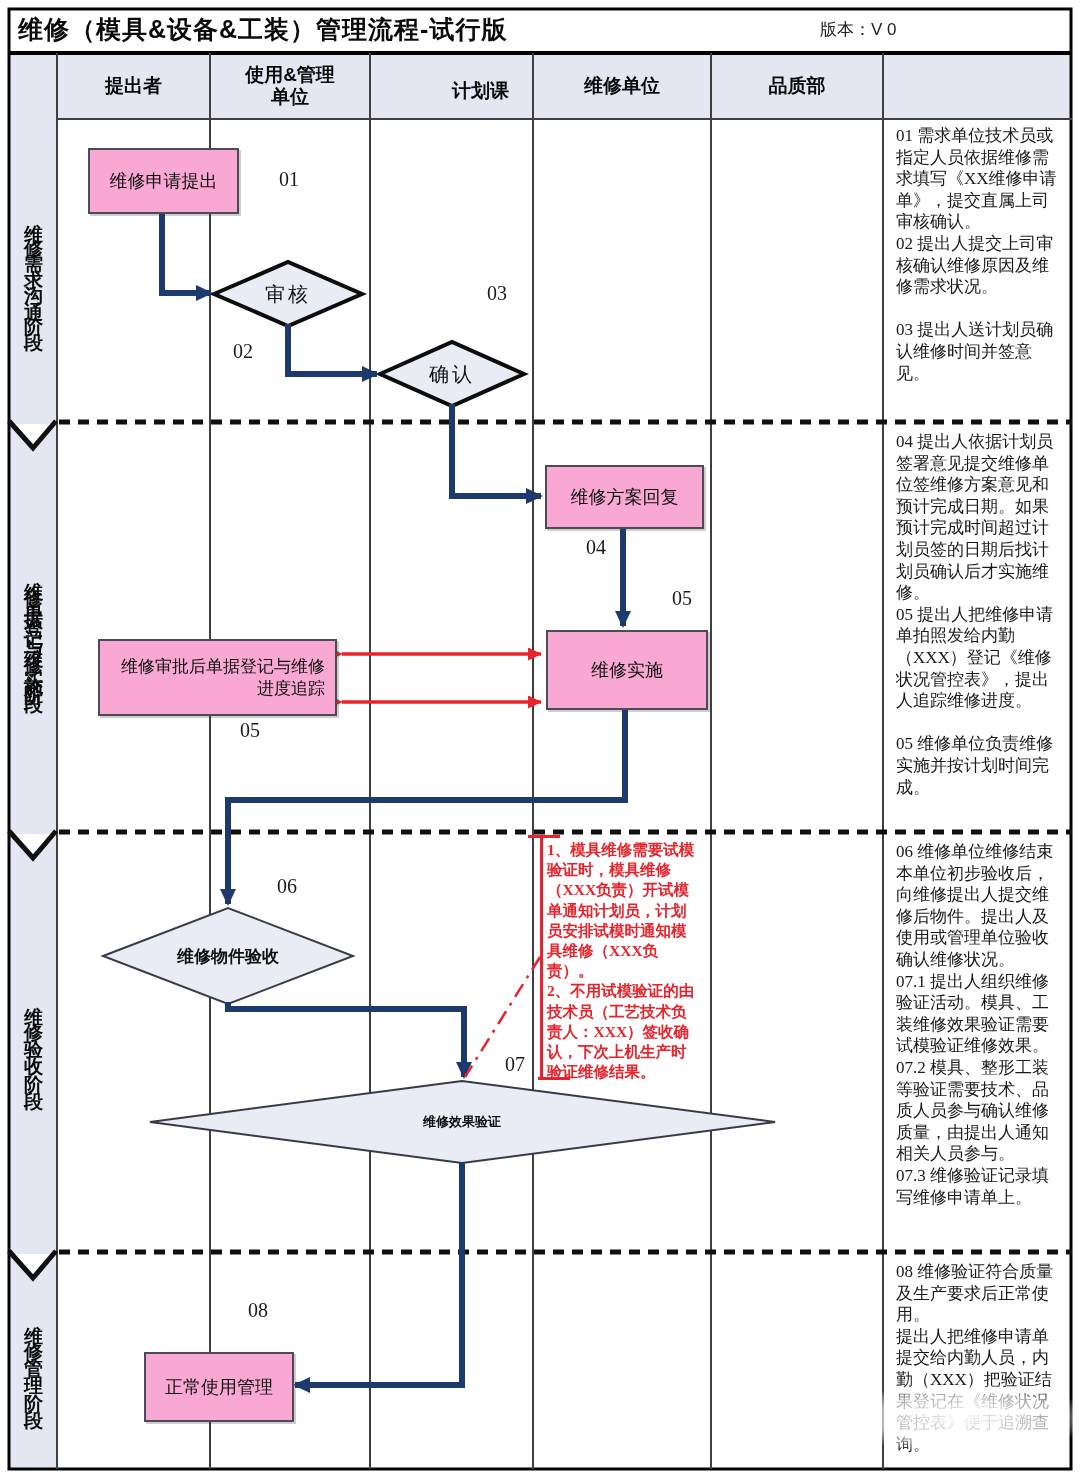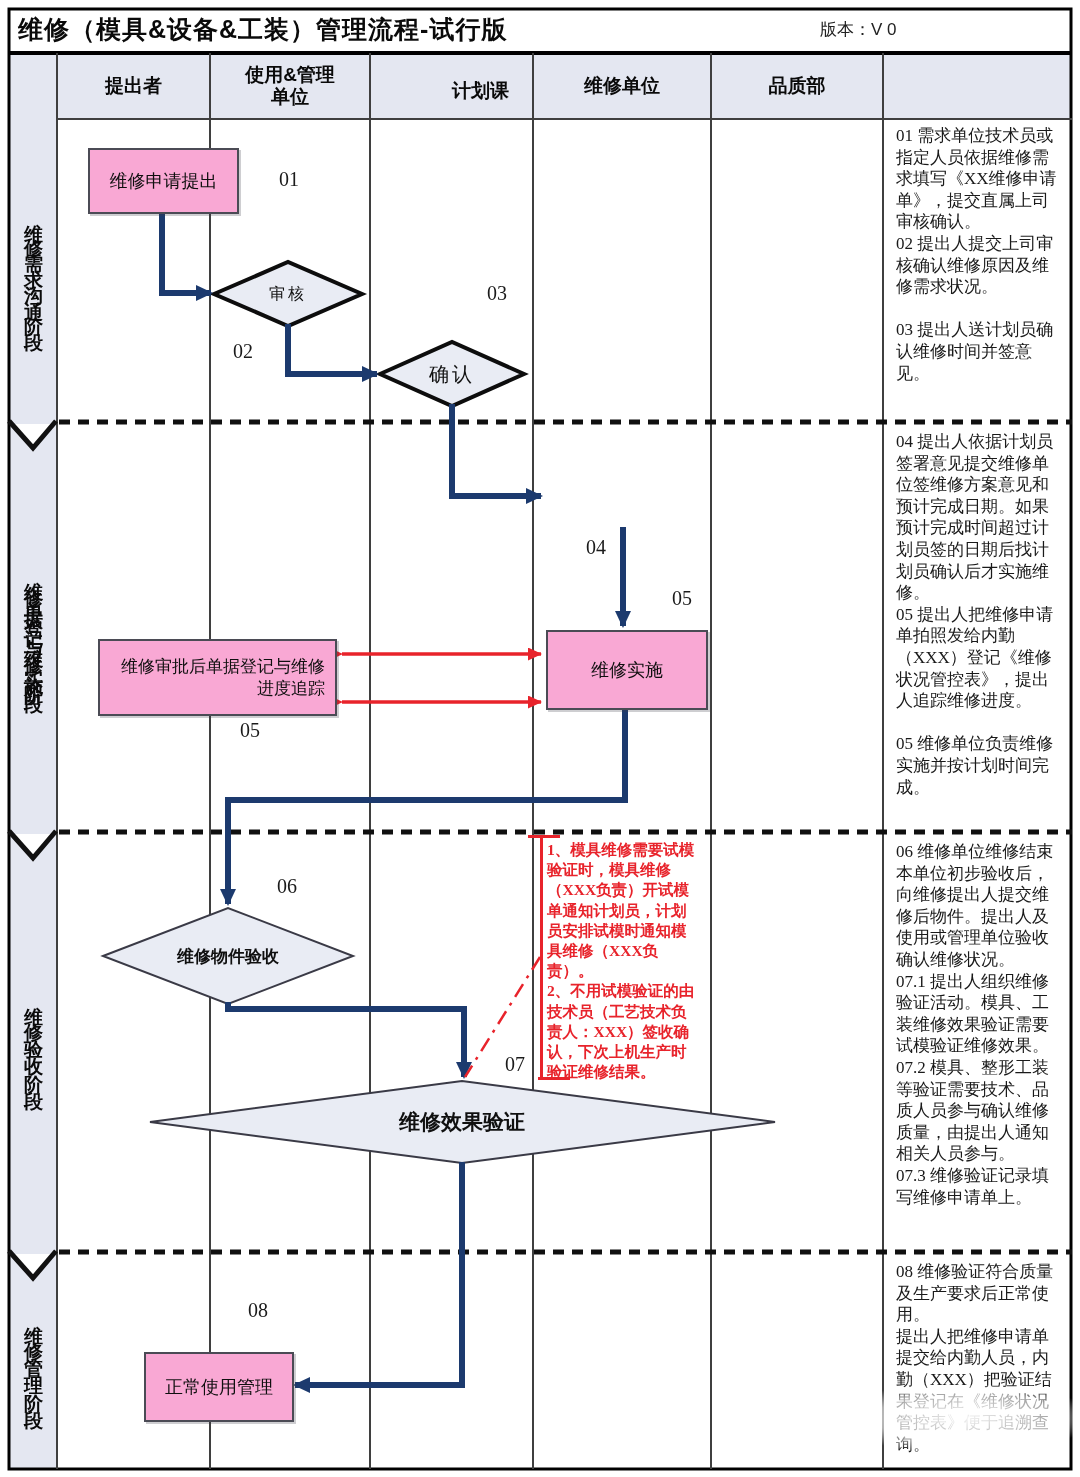--- a/index.html
+++ b/index.html
@@ -132,28 +132,29 @@
 
     <g stroke="#e8232b" stroke-width="3.5">
       <line x1="342" y1="654" x2="541" y2="654" marker-start="url(#mred)" marker-end="url(#mred)"></line>
       <line x1="342" y1="702" x2="541" y2="702" marker-start="url(#mred)" marker-end="url(#mred)"></line>
     </g>
 
     <line x1="540" y1="957" x2="465" y2="1077" stroke="#e8232b" stroke-width="2.5" stroke-dasharray="15 7 3 7"></line>
   </svg>
 
   <div class="abs center fbox" style="left:88px;top:148px;width:147px;height:62px;font-size:18px;">维修申请提出</div>
+  <div class="abs center fbox" style="left:545px;top:465px;width:155px;height:60px;font-size:18px;">维修方案回复</div>
   <div class="abs center fbox" style="left:546px;top:630px;width:158px;height:76px;font-size:18px;">维修实施</div>
   <div class="abs center fbox" style="left:98px;top:639px;width:239px;height:77px;font-size:17px;padding:0 10px;box-sizing:border-box;">维修审批后单据登记与维修进度追踪</div>
   <div class="abs center fbox" style="left:144px;top:1352px;width:146px;height:66px;font-size:18px;">正常使用管理</div>
 
-  <div class="abs center serif dlabel" style="left:238px;top:280px;width:100px;height:28px;font-size:16px;letter-spacing:3px;">审核</div>
+  <div class="abs center serif dlabel" style="left:238px;top:280px;width:100px;height:28px;font-size:20px;letter-spacing:3px;">审核</div>
   <div class="abs center serif dlabel" style="left:402px;top:360px;width:100px;height:28px;font-size:20px;letter-spacing:3px;font-family:Liberation Serif, serif;">确认</div>
   <div class="abs center dlabel" style="left:128px;top:942px;width:200px;height:28px;font-size:17px;font-weight:bold;">维修物件验收</div>
-  <div class="abs center dlabel" style="left:342px;top:1108px;width:240px;height:28px;font-size:21px;font-weight:bold;">维修效果验证</div>
+  <div class="abs center dlabel" style="left:342px;top:1108px;width:240px;height:28px;font-size:13px;font-weight:bold;">维修效果验证</div>
 
   <div class="abs center serif stepnum" style="left:274px;top:167px;width:30px;height:24px;">01</div>
   <div class="abs center serif stepnum" style="left:228px;top:339px;width:30px;height:24px;">02</div>
   <div class="abs center serif stepnum" style="left:482px;top:281px;width:30px;height:24px;">03</div>
   <div class="abs center serif stepnum" style="left:570px;top:535px;width:30px;height:24px;margin-left:11px;">04</div>
   <div class="abs center serif stepnum" style="left:667px;top:586px;width:30px;height:24px;">05</div>
   <div class="abs center serif stepnum" style="left:235px;top:718px;width:30px;height:24px;">05</div>
   <div class="abs center serif stepnum" style="left:272px;top:874px;width:30px;height:24px;">06</div>
   <div class="abs center serif stepnum" style="left:500px;top:1052px;width:30px;height:24px;">07</div>
   <div class="abs center serif stepnum" style="left:243px;top:1298px;width:30px;height:24px;">08</div>

